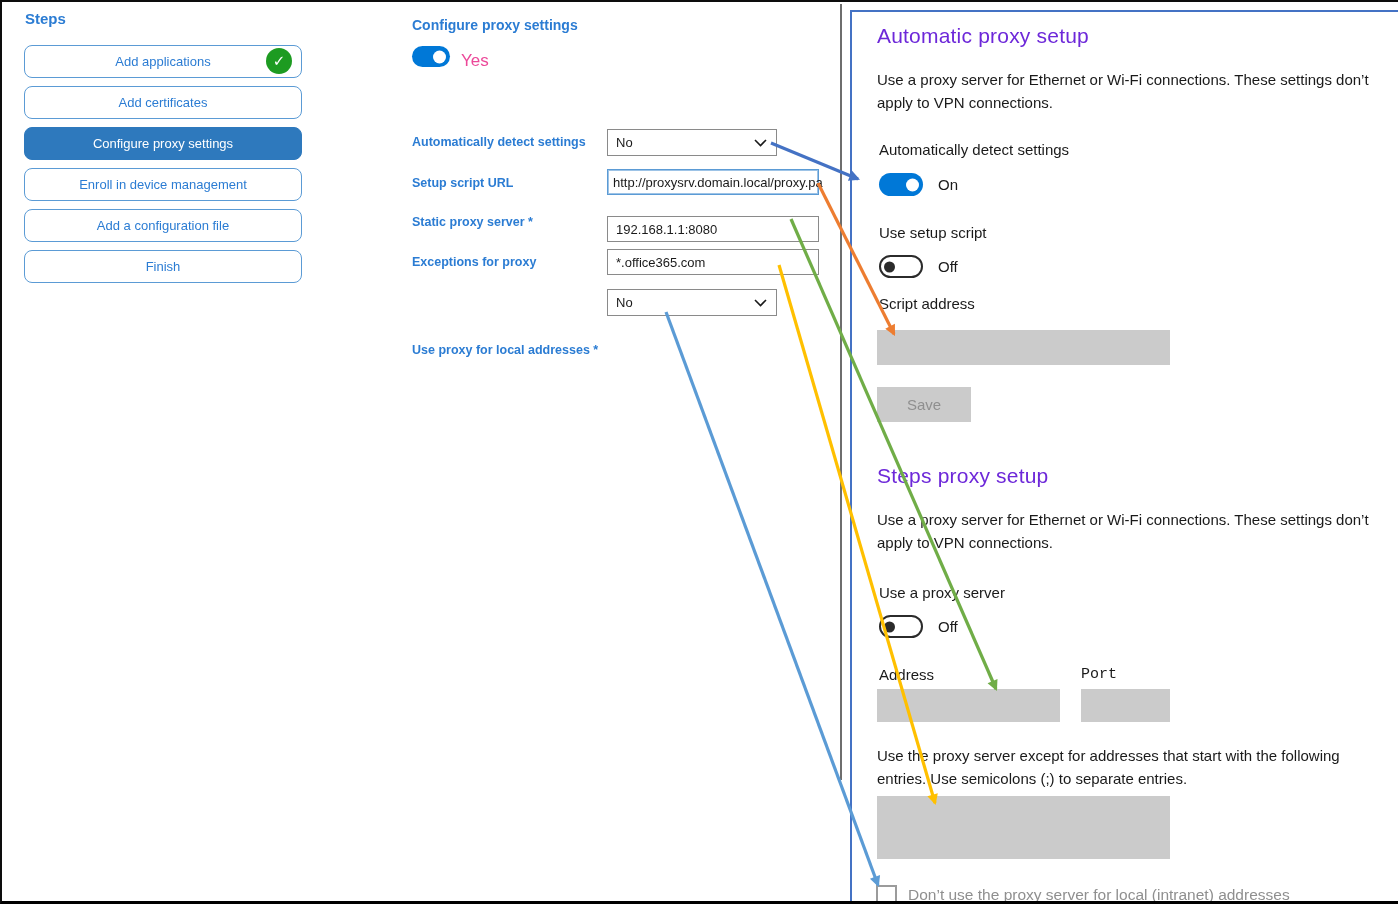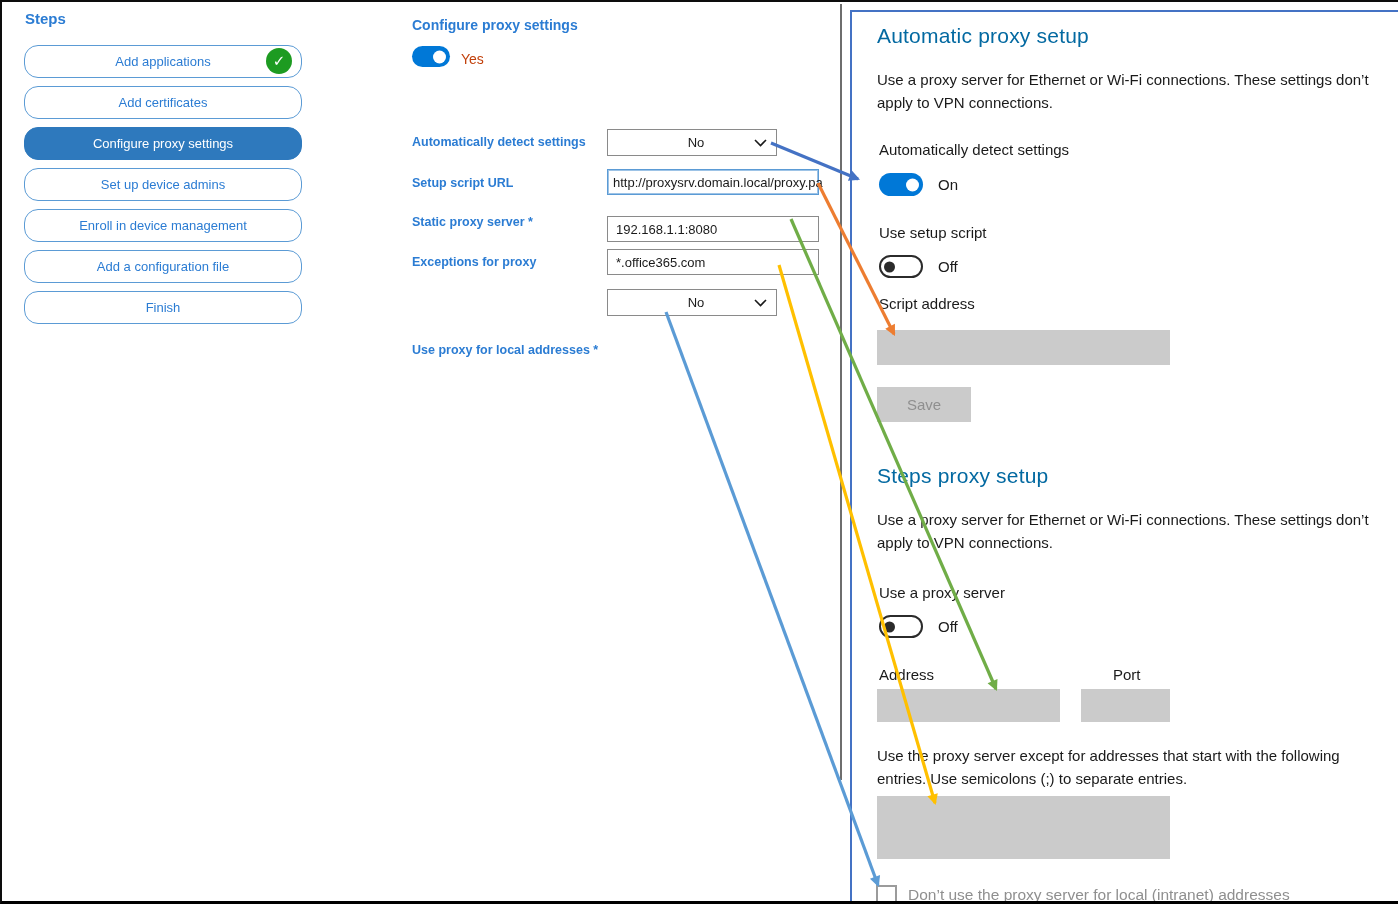--- a/index.html
+++ b/index.html
@@ -5,53 +5,53 @@
   html,body{margin:0;padding:0;background:#fff;}
   .page{
     position:relative;width:1398px;height:904px;background:#ffffff;overflow:hidden;
     font-family:"Liberation Sans","DejaVu Sans",sans-serif;box-sizing:border-box;
     border-top:2px solid #0d0d0d;border-left:2px solid #0d0d0d;border-bottom:3px solid #000000;
   }
   
   .steps-title{position:absolute;left:23px;top:8px;font-size:15px;font-weight:bold;color:#2b7cd3;}
   .steps-col{position:absolute;left:22px;top:43px;width:278px;display:flex;flex-direction:column;gap:8px;}
   .step-btn{
-    position:relative;height:31px;border:1px solid #5b9bd5;border-radius:14px;background:#fff;
+    position:relative;height:31px;border:1px solid #5b9bd5;border-radius:8px;background:#fff;
     color:#2b7cd3;font-size:13px;display:flex;align-items:center;justify-content:center;cursor:pointer;
   }
   .step-btn.selected{background:#2e79bd;border-color:#2e79bd;color:#fff;}
   .check-badge{
     position:absolute;right:9px;top:2px;width:26px;height:26px;border-radius:50%;
     background:#1d9b21;color:#fff;font-size:15px;font-weight:bold;
     display:flex;align-items:center;justify-content:center;
   }
   
   .form-title{position:absolute;left:410px;top:15px;font-size:14px;font-weight:bold;color:#2b7cd3;}
   .toggle{position:absolute;border-radius:12px;cursor:pointer;}
   .toggle.on{background:#0078d7;}
   .toggle.on::after{content:"";position:absolute;right:4px;top:50%;transform:translateY(-50%);
     width:13px;height:13px;border-radius:50%;background:#fff;}
   .toggle.off{background:#fff;border:2px solid #2b2b2b;box-sizing:border-box;}
   .toggle.off::after{content:"";position:absolute;left:3px;top:50%;transform:translateY(-50%);
     width:11px;height:11px;border-radius:50%;background:#2b2b2b;}
   .tgl-small{width:38px;height:21px;}
   .tgl-big{width:44px;height:23px;}
-  .yes-label{position:absolute;left:459px;top:49px;font-size:14px;color:#c2410c;}
+  .yes-label{position:absolute;left:459px;top:49px;font-size:17px;color:#ec4899;}
   .field-label{position:absolute;left:410px;width:190px;font-size:12.5px;font-weight:600;color:#2b7cd3;}
   .ctrl{position:absolute;left:605px;background:#fff;border:1px solid #8a8a8a;box-sizing:border-box;
     font-size:13px;color:#1a1a1a;display:flex;align-items:center;padding-left:8px;}
-  .ctrl.dropdown{width:170px;height:27px;cursor:pointer;justify-content:center;}
+  .ctrl.dropdown{width:170px;height:27px;cursor:pointer;}
   .ctrl.textbox{width:212px;height:26px;}
   .ctrl.focused{border:1px solid #5b9bd5;box-shadow:0 0 0 1px #9dc3e6 inset;}
   .chev{position:absolute;right:9px;top:50%;transform:translateY(-50%);}
   
   .divider{position:absolute;left:838px;top:2px;width:2px;height:776px;background:#6e6e6e;}
   .settings-panel{position:absolute;left:848px;top:8px;width:550px;height:896px;
     border-top:2px solid #4472c4;border-left:2px solid #4472c4;background:#fff;}
-  .h-big{position:absolute;font-size:21px;font-weight:400;color:#0369a1;letter-spacing:0.2px;}
+  .h-big{position:absolute;font-size:21px;font-weight:400;color:#6d28d9;letter-spacing:0.2px;}
   .para{position:absolute;font-size:15px;line-height:1.55;color:#1a1a1a;}
   .s-label{position:absolute;font-size:15px;color:#1a1a1a;}
   .state-label{position:absolute;font-size:15px;color:#1a1a1a;}
   .gray-box{position:absolute;background:#cbcbcb;}
   .save-btn{position:absolute;left:875px;top:385px;width:94px;height:35px;background:#cbcbcb;
     color:#8f8f8f;font-size:15px;display:flex;align-items:center;justify-content:center;cursor:pointer;}
   .checkbox{position:absolute;left:874px;top:883px;width:21px;height:21px;background:#fff;
     border:2px solid #9b9b9b;box-sizing:border-box;cursor:pointer;}
   .checkbox-label{position:absolute;left:906px;top:884px;font-size:15.5px;color:#8f8f8f;}
   
@@ -67,23 +67,20 @@
   <div class="steps-col">
     <div class="step-btn">
       <span>Add applications</span>
       <span class="check-badge">✓</span>
     </div>
     <div class="step-btn">
       <span>Add certificates</span>
     </div>
     <div class="step-btn selected">
       <span>Configure proxy settings</span>
-    </div>
-    <div class="step-btn">
-      <span>Set up device admins</span>
     </div>
     <div class="step-btn">
       <span>Enroll in device management</span>
     </div>
     <div class="step-btn">
       <span>Add a configuration file</span>
     </div>
     <div class="step-btn">
       <span>Finish</span>
     </div>
@@ -138,21 +135,21 @@
   <div class="save-btn">Save</div>
 
   <div class="h-big" style="left:875px;top:462px;">Steps proxy setup</div>
   <div class="para" style="left:875px;top:506px;width:507px;">Use a proxy server for Ethernet or Wi-Fi connections. These settings don’t apply to VPN connections.</div>
 
   <div class="s-label" style="left:877px;top:582px;">Use a proxy server</div>
   <div class="toggle off tgl-big" style="left:877px;top:613px;"></div>
   <div class="state-label" style="left:936px;top:616px;">Off</div>
 
   <div class="s-label" style="left:877px;top:664px;">Address</div>
-  <div class="s-label" style="left:1111px;top:664px;">Port</div>
+  <div class="s-label" style="left:1079px;top:664px;font-family:Liberation Mono, monospace;">Port</div>
   <div class="gray-box" style="left:875px;top:687px;width:183px;height:33px;"></div>
   <div class="gray-box" style="left:1079px;top:687px;width:89px;height:33px;"></div>
 
   <div class="para" style="left:875px;top:742px;width:480px;">Use the proxy server except for addresses that start with the following entries. Use semicolons (;) to separate entries.</div>
   <div class="gray-box" style="left:875px;top:794px;width:293px;height:63px;"></div>
 
   <div class="checkbox"></div>
   <div class="checkbox-label">Don’t use the proxy server for local (intranet) addresses</div>
 
   <svg id="arrow-svg">

